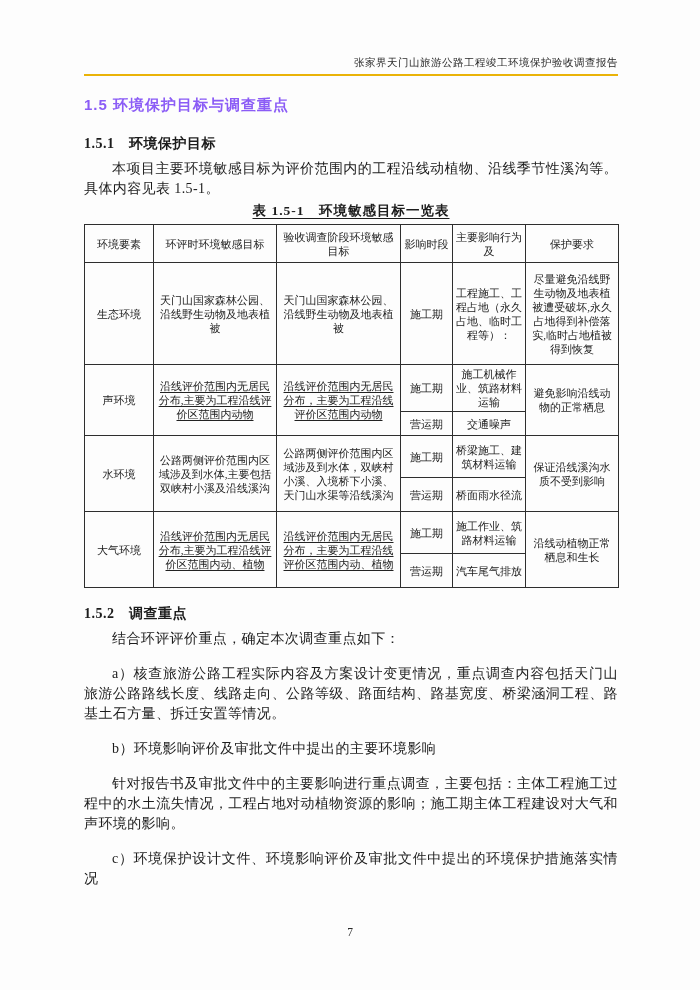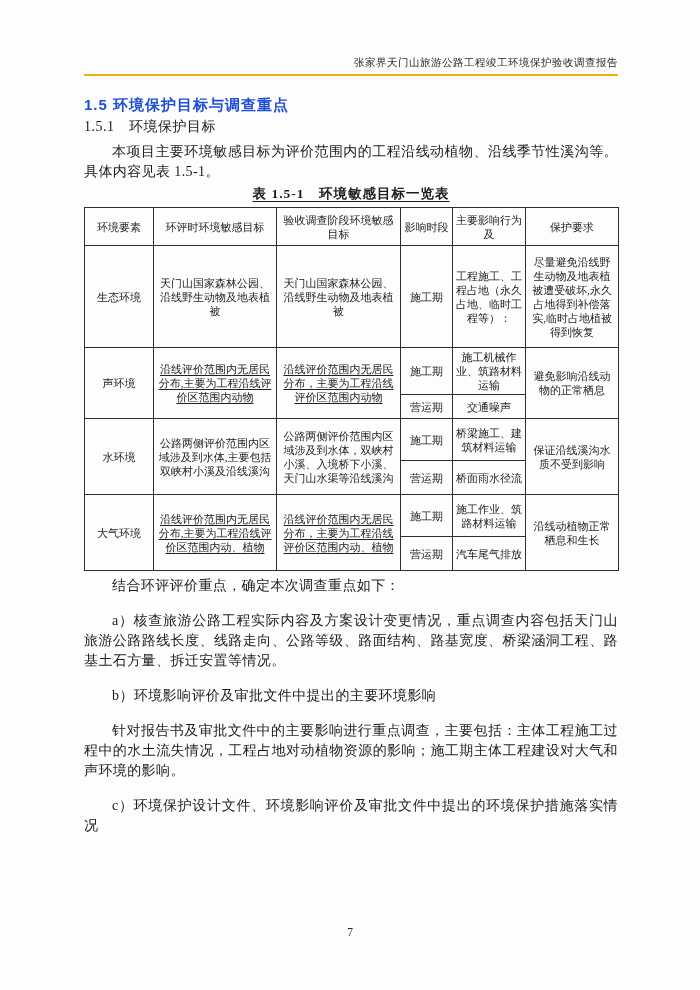--- a/index.html
+++ b/index.html
@@ -28,28 +28,28 @@
     padding-bottom:5px;
     border-bottom:2px solid #eab308;
   }
   
   .h-15{
     margin:19px 0 0;
     font-family:"Liberation Sans","DejaVu Sans",sans-serif;
     font-weight:bold;
     font-size:15px;
     line-height:20px;
-    color:#1d4ed8;
+    color:#8b5cf6;
     letter-spacing:1px;
   }
   .h-sub{
-    margin:2px 0 0;
+    margin:19px 0 0;
     font-size:14px;
     line-height:20px;
-    font-weight:normal;
+    font-weight:bold;
     letter-spacing:.5px;
   }
   
   .body-par{
     margin:5px 0 0;
     font-size:14px;
     line-height:20px;
     text-align:justify;
     letter-spacing:.4px;
   }
@@ -181,20 +181,21 @@
         <td>施工作业、筑路材料运输</td>
         <td rowspan="2">沿线动植物正常栖息和生长</td>
       </tr>
       <tr class="r-sub-mid">
         <td>营运期</td>
         <td>汽车尾气排放</td>
       </tr>
     </tbody>
   </table>
 
+  <div class="h-sub h-152">1.5.2　调查重点</div>
 
   <p class="body-par indent">结合环评评价重点，确定本次调查重点如下：</p>
 
   <p class="body-par indent no-top">a）核查旅游公路工程实际内容及方案设计变更情况，重点调查内容包括天门山旅游公路路线长度、线路走向、公路等级、路面结构、路基宽度、桥梁涵洞工程、路基土石方量、拆迁安置等情况。</p>
 
   <p class="body-par indent no-top">b）环境影响评价及审批文件中提出的主要环境影响</p>
 
   <p class="body-par indent no-top">针对报告书及审批文件中的主要影响进行重点调查，主要包括：主体工程施工过程中的水土流失情况，工程占地对动植物资源的影响；施工期主体工程建设对大气和声环境的影响。</p>
 
   <p class="body-par indent no-top">c）环境保护设计文件、环境影响评价及审批文件中提出的环境保护措施落实情况</p>

